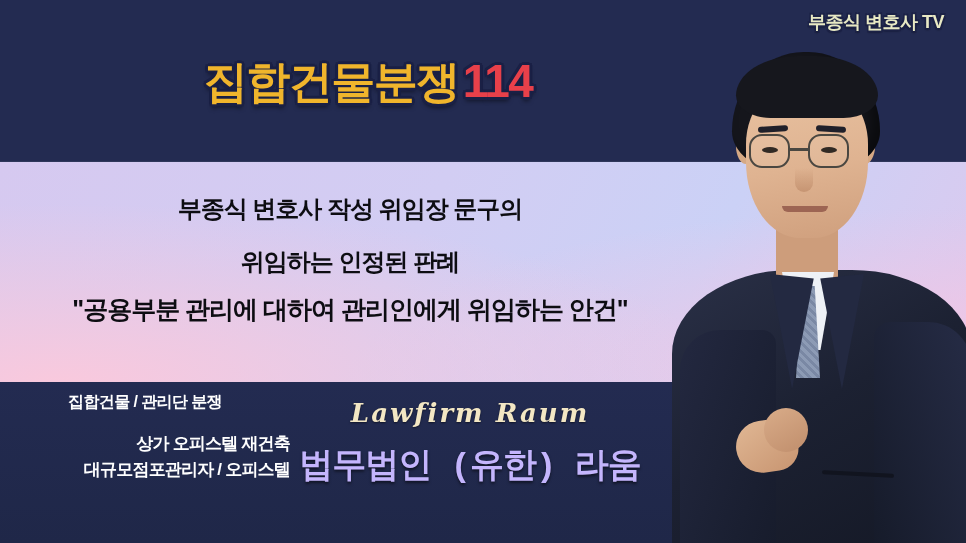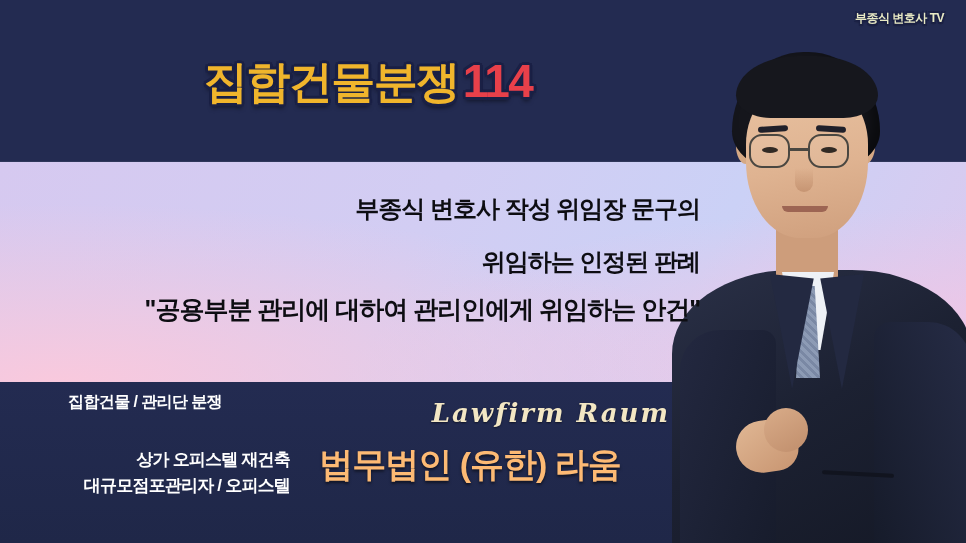--- a/index.html
+++ b/index.html
@@ -31,21 +31,21 @@
       linear-gradient(118deg,#d6c9f0 0%, #d2cdf3 42%, #cbd1f6 70%, #dcc9ee 100%);
   }
   .band-bot{
     position:absolute; left:0; top:382px; width:966px; height:161px;
     background:linear-gradient(180deg,#232b51 0%, #1f2748 100%);
   }
 
   
   .channel-badge{
     position:absolute; right:22px; top:10px;
-    font-size:12px; font-weight:bold; letter-spacing:-.5px;
+    font-size:18px; font-weight:bold; letter-spacing:-.5px;
     color:#e8e9c4;
     text-shadow:
       -1.6px -1.6px 0 #1b2145, 1.6px -1.6px 0 #1b2145,
       -1.6px  1.6px 0 #1b2145, 1.6px  1.6px 0 #1b2145,
        0 2px 2px rgba(0,0,0,.45);
     white-space:nowrap;
   }
 
   
   .headline{
@@ -73,58 +73,58 @@
        0 -3px 0 #1a2045, 0 3px 0 #1a2045,
        0 4px 4px rgba(0,0,0,.5);
   }
 
   
   .message{
     position:absolute; left:0; top:196px; width:700px;
     text-align:center; color:#0d0d12;
     font-weight:bold; letter-spacing:-1px;
   }
-  .msg-line{ white-space:nowrap;text-align:right; }
+  .msg-line{ white-space:nowrap; }
   .msg-l1{ font-size:24px; line-height:1.05; margin-bottom:28px; }
   .msg-l2{ font-size:24px; line-height:1.05; margin-bottom:22px; }
   .msg-l3{ font-size:25px; line-height:1.05; }
 
   
   .service-list{
     position:absolute; left:0; top:392px; width:290px;
     text-align:center; color:#ffffff;
   }
   .svc-head{
     font-size:16px; font-weight:bold; letter-spacing:-.6px;
-    margin-bottom:34px; white-space:nowrap;
+    margin-bottom:18px; white-space:nowrap;
   }
   .svc-item{
     font-size:17px; font-weight:bold; letter-spacing:-.8px;
     line-height:1.55; white-space:nowrap;text-align:right;
   }
 
   
   .firm{
     position:absolute; left:270px; top:398px; width:400px;
     text-align:center;
   }
   .firm-script{
     font-family:"DejaVu Serif","Liberation Serif",serif;
     font-style:italic; font-size:26px; font-weight:bold;
     color:#f3e7c4; letter-spacing:2px;
     text-shadow:0 1px 2px rgba(0,0,0,.5);
     white-space:nowrap;
-    text-align:right;
   }
   .firm-name{
     margin-top:14px;
     font-size:34px; font-weight:bold; letter-spacing:-1px;
-    color:#fdba74;
+    color:#c4b5fd;
     text-shadow:0 2px 3px rgba(0,0,0,.55);
     white-space:nowrap;
+    font-family:Liberation Mono, monospace;
   }
 
   
   .portrait{
     position:absolute; right:0; top:0; width:330px; height:543px;
     overflow:hidden; pointer-events:none;
   }
   .p-hair{
     position:absolute; left:96px; top:52px; width:148px; height:118px;
     background:#15161c; border-radius:74px 74px 52px 52px / 82px 82px 40px 40px;

